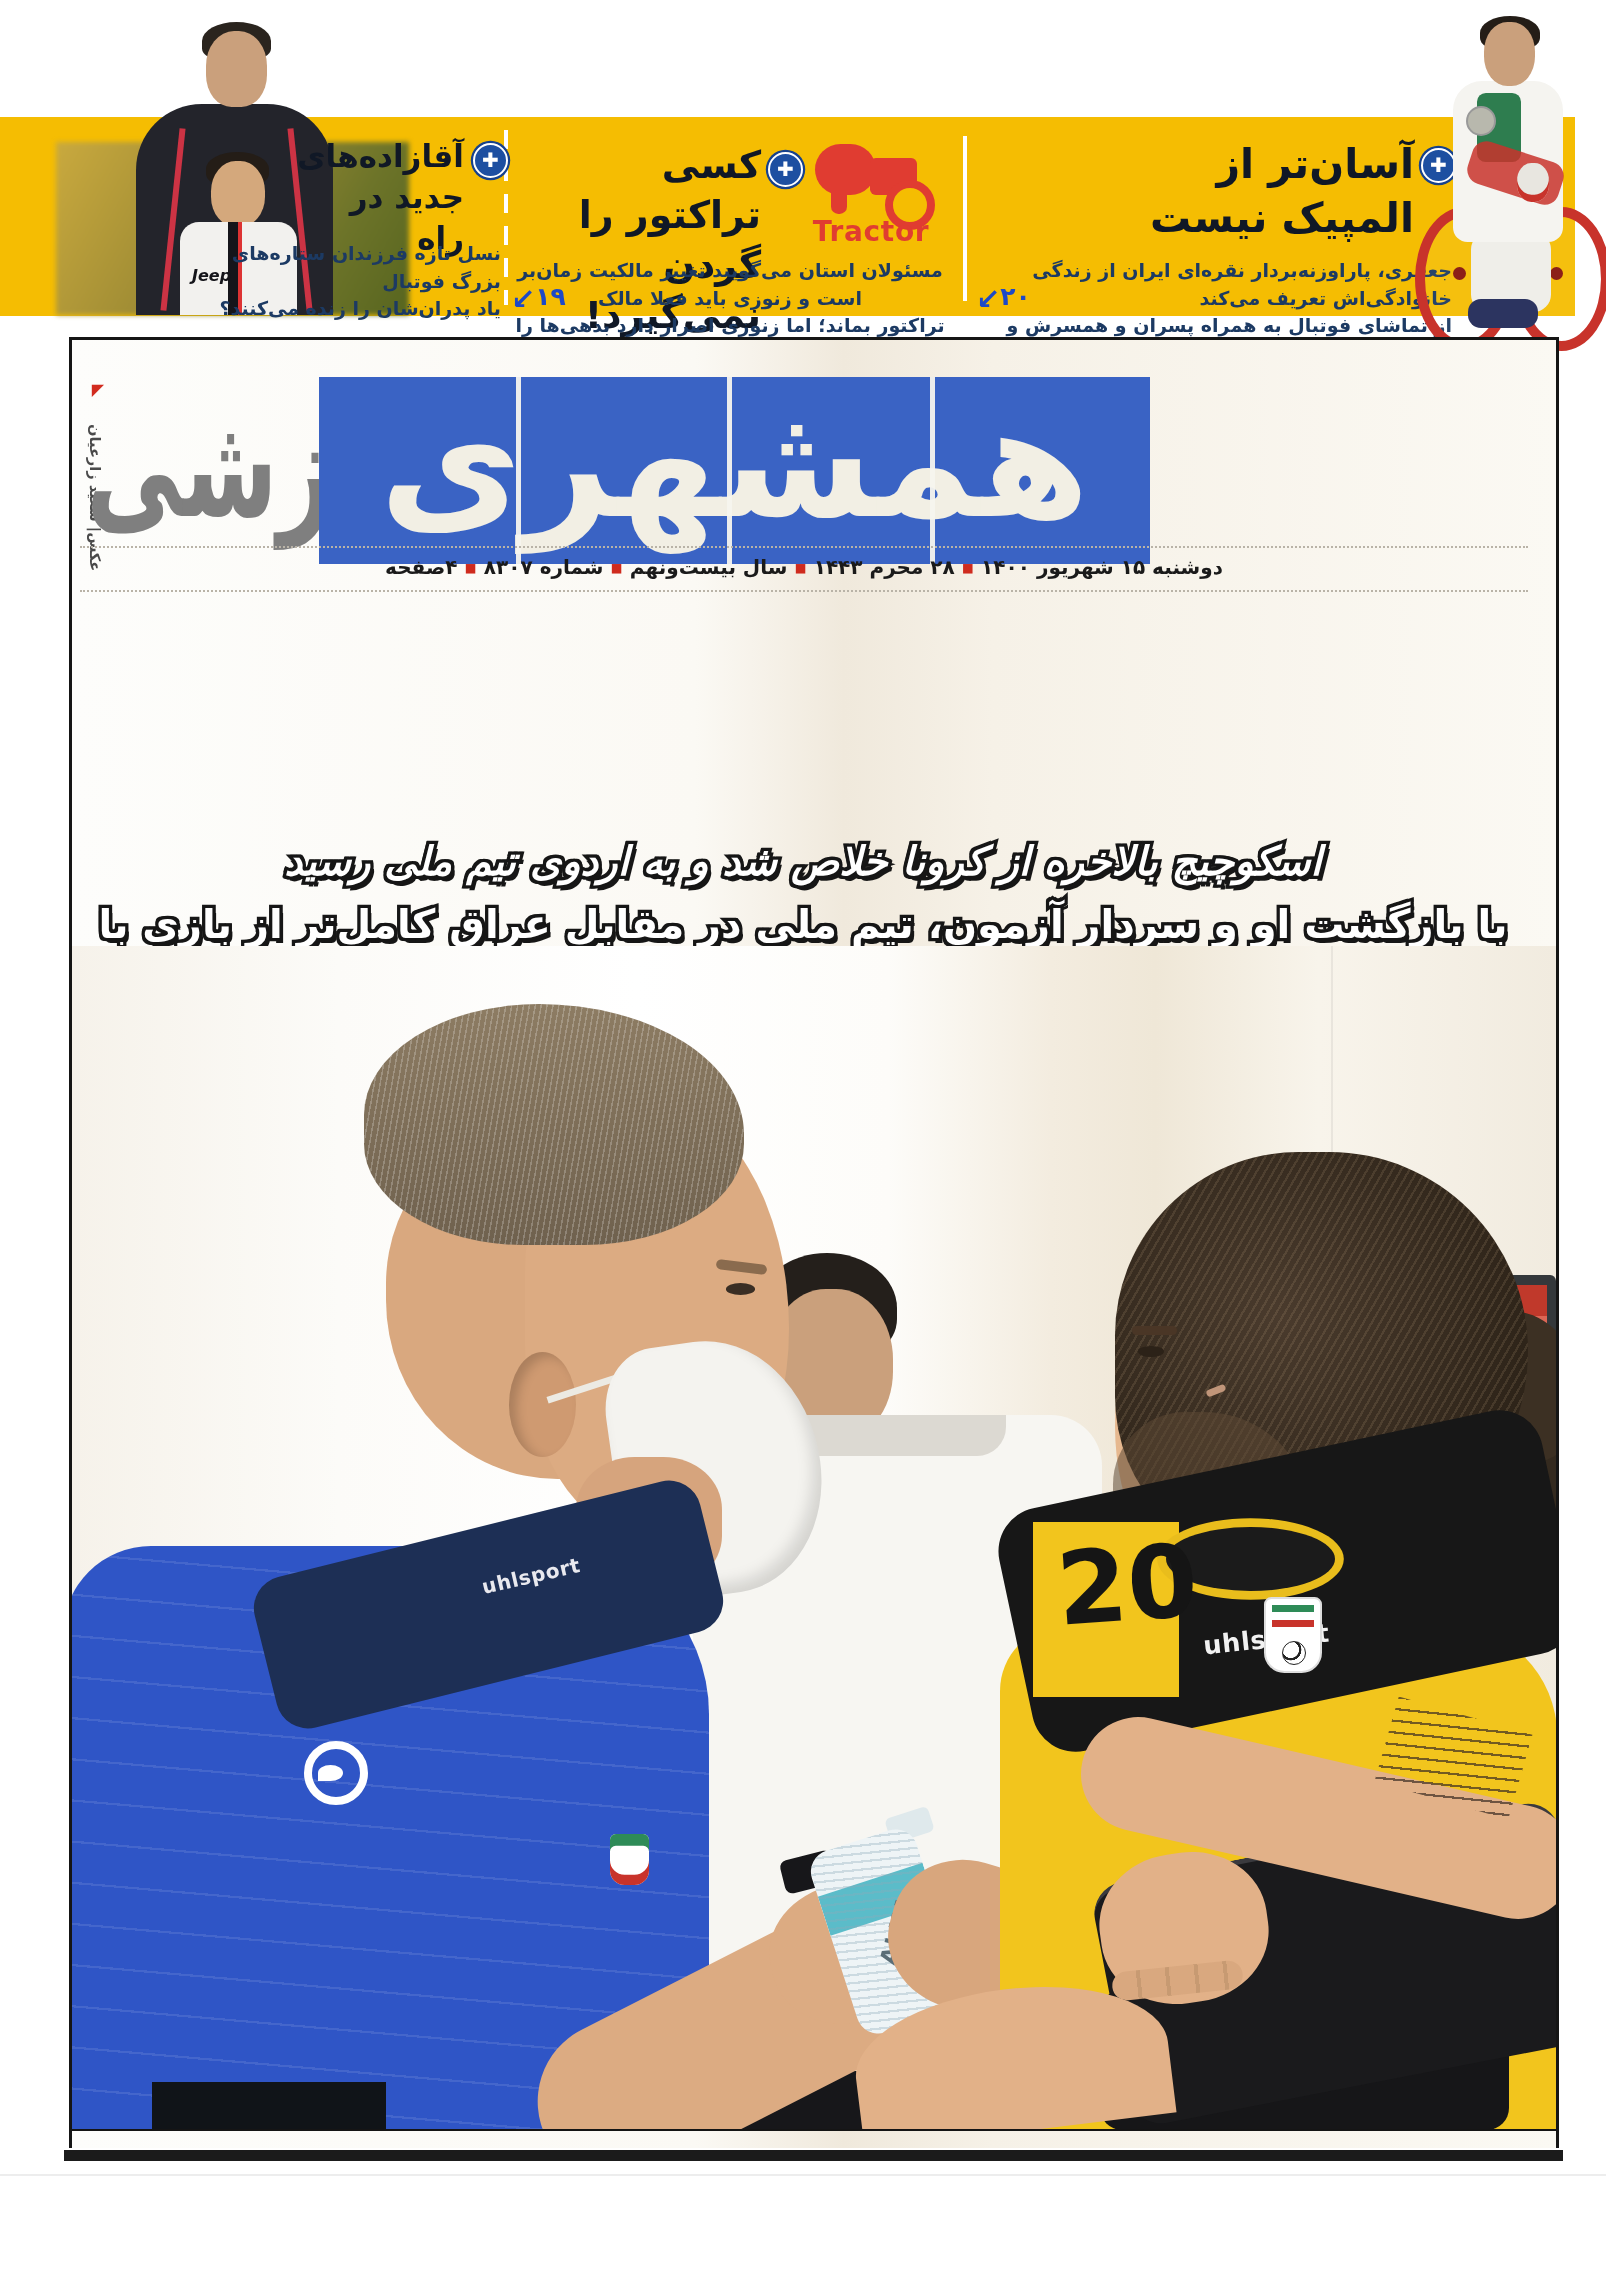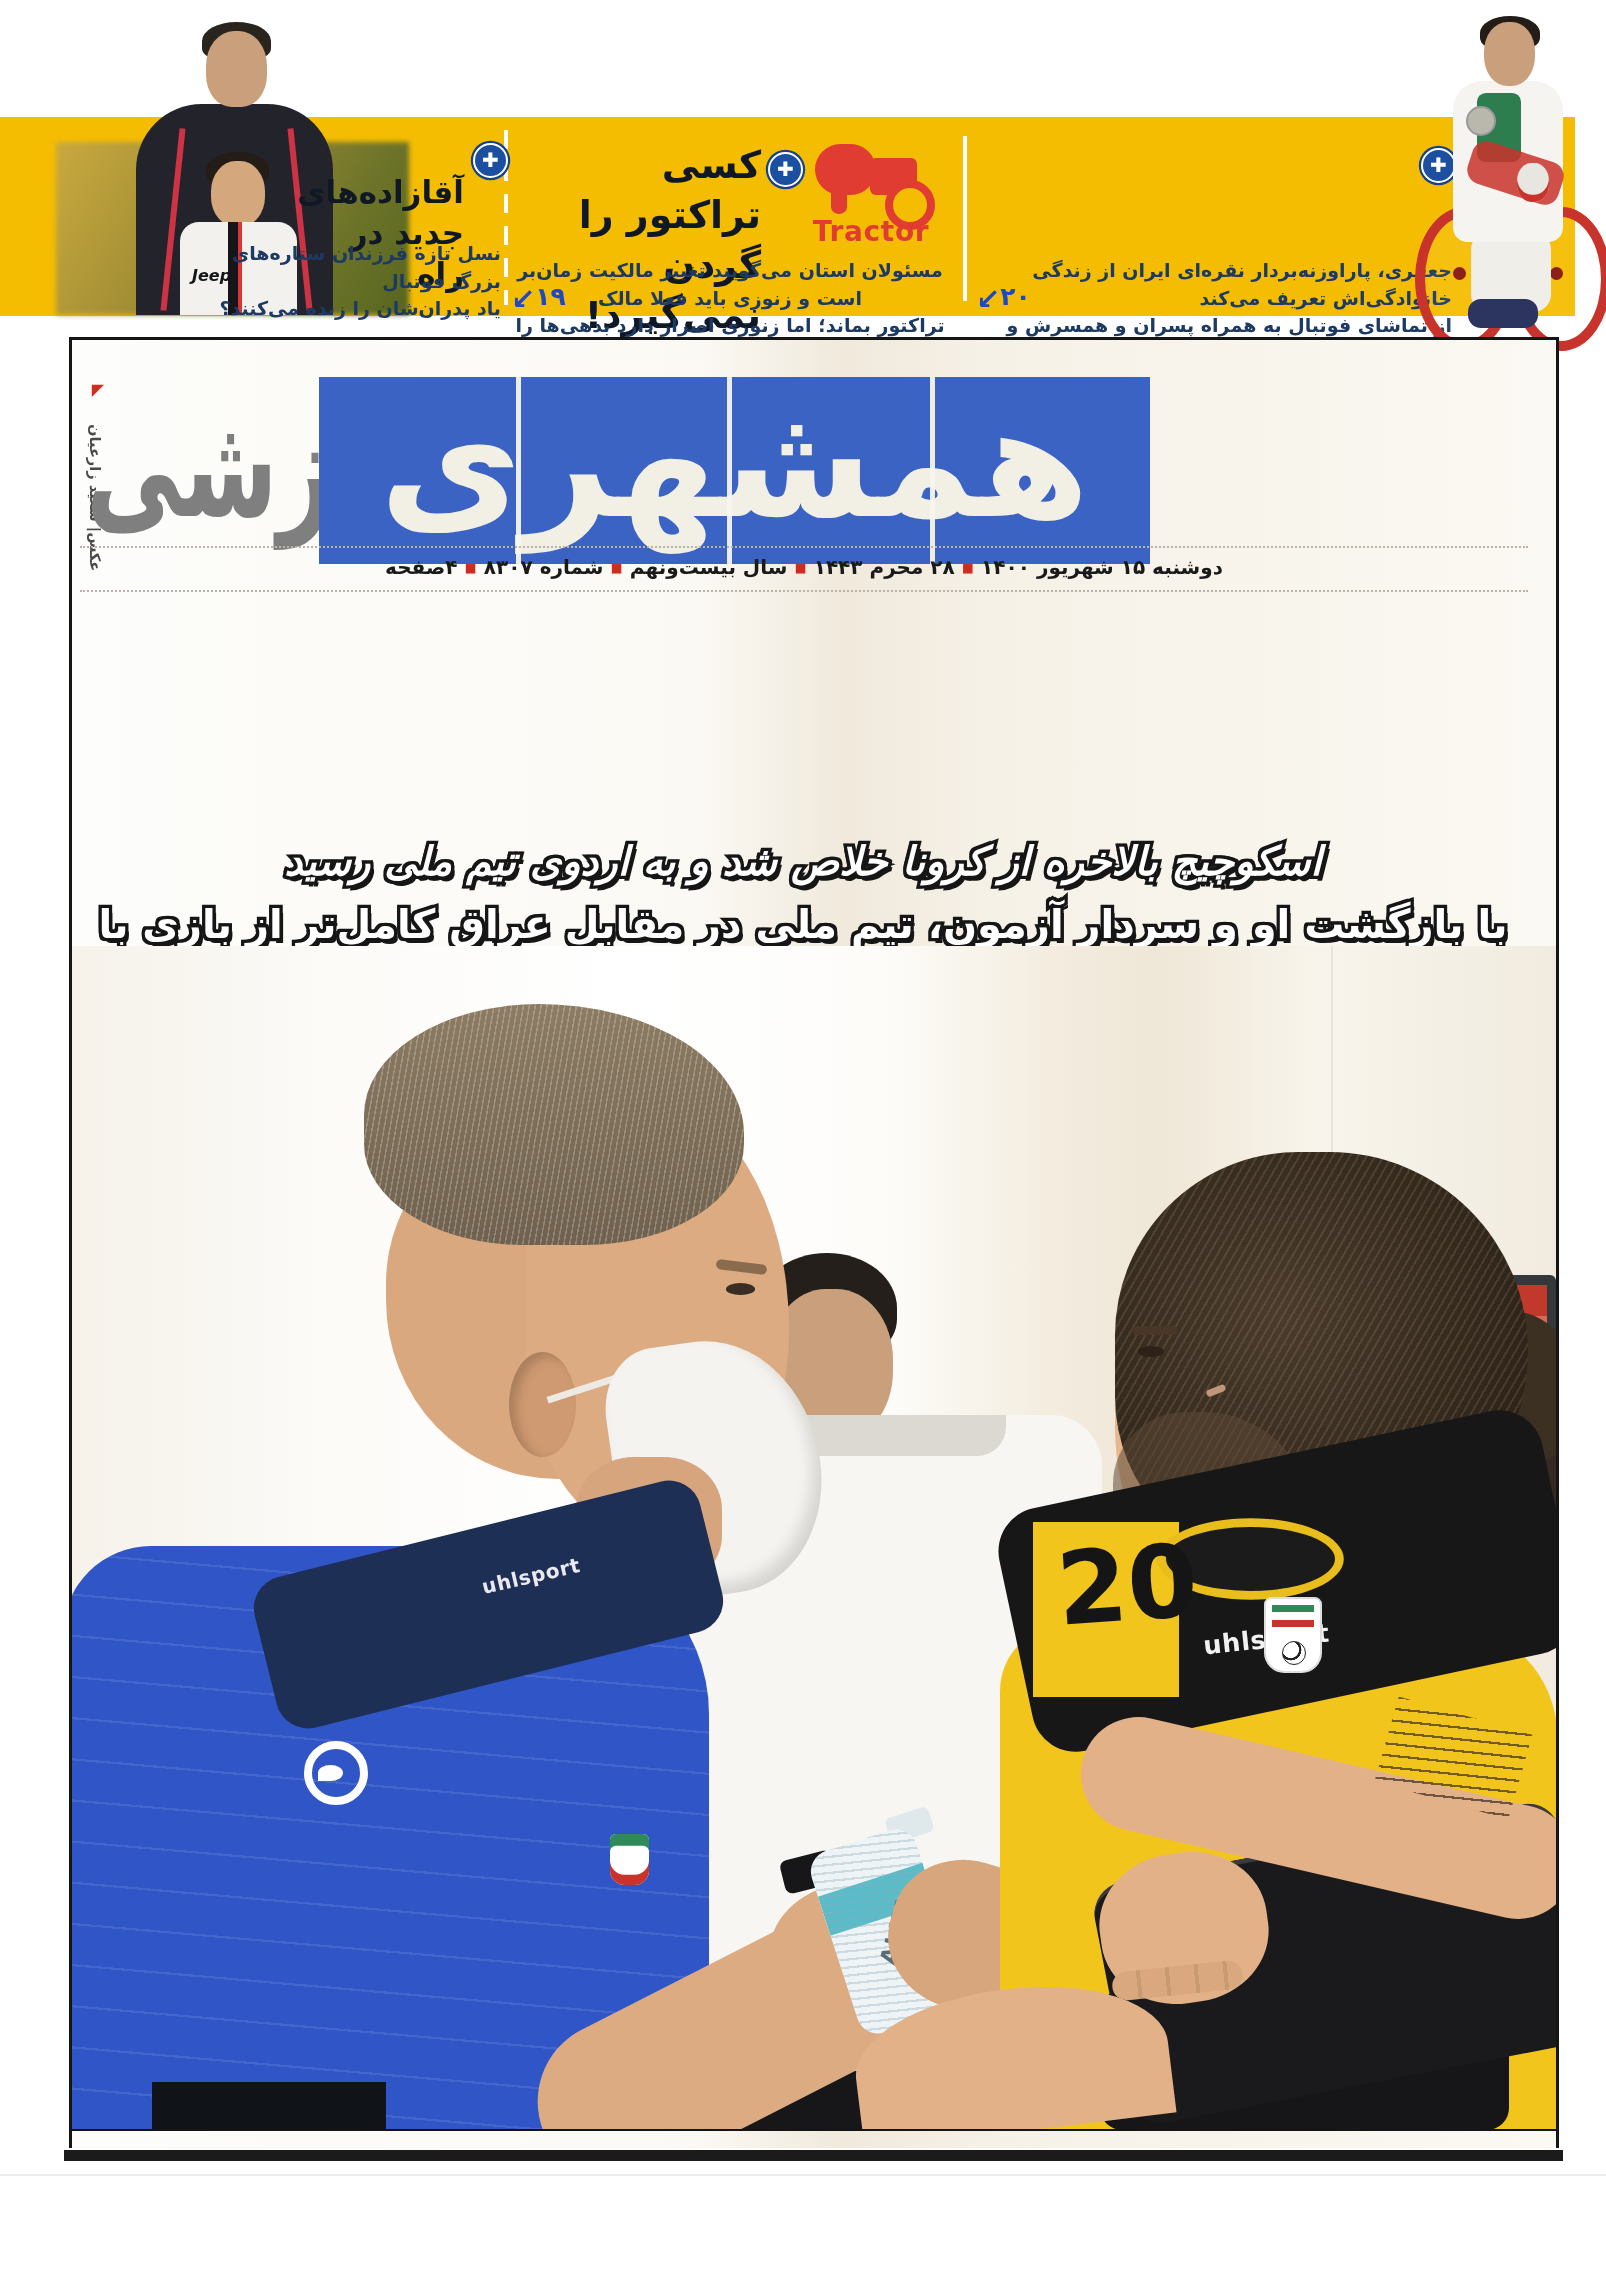--- a/index.html
+++ b/index.html
@@ -242,21 +242,21 @@
     <div class="ron-zip-r"></div>
     <div class="ron-hair"></div>
     <div class="ron-head"></div>
     <div class="boy-hair"></div>
     <div class="boy-head"></div>
     <div class="boy-shirt"></div>
     <div class="boy-stripe"></div>
     <div class="boy-jeep">Jeep</div>
   </div>
   <span class="plus-icon" style="left:473px;top:143px;">✚</span>
-  <div class="b-headline" style="left:321px;top:136px;width:143px;font-size:31px;margin-top:36px;">
+  <div class="b-headline" style="left:321px;top:136px;width:143px;font-size:31px;">
     <div>آقازاده‌های</div>
     <div>جدید در راه</div>
   </div>
   <div class="b-sub" style="left:219px;top:240px;width:282px;">
     <div>نسل تازه فرزندان ستاره‌های بزرگ فوتبال</div>
     <div>یاد پدران‌شان را زنده می‌کنند؟</div>
   </div>
 
   <div class="tractor">
     <div class="tr-head"></div>
@@ -273,20 +273,21 @@
   <div class="b-sub" style="left:511px;top:257px;width:438px;text-align:center;">
     <div>مسئولان استان می‌گویند تغییر مالکیت زمان‌بر است و زنوزی باید فعلا مالک</div>
     <div>تراکتور بماند؛ اما زنوزی اصرار دارد بدهی‌ها را بگذارد و برود</div>
   </div>
   <div class="page-marker" style="left:511px;top:282px;">
     <span>۱۹</span><span class="arr">↙</span>
   </div>
 
   <span class="plus-icon" style="left:1421px;top:148px;">✚</span>
   <div class="b-headline" style="left:1088px;top:137px;width:326px;font-size:41px;">
+    <div>آسان‌تر از المپیک نیست</div>
   </div>
   <div class="b-sub" style="left:973px;top:257px;width:479px;">
     <div>جعفری، پاراوزنه‌بردار نقره‌ای ایران از زندگی خانوادگی‌اش تعریف می‌کند</div>
     <div>از تماشای فوتبال به همراه پسران و همسرش و البته از محدودیت‌ها</div>
   </div>
   <div class="page-marker" style="left:976px;top:282px;">
     <span>۲۰</span><span class="arr">↙</span>
   </div>
   <div class="para">
     <div class="wheel w1">

